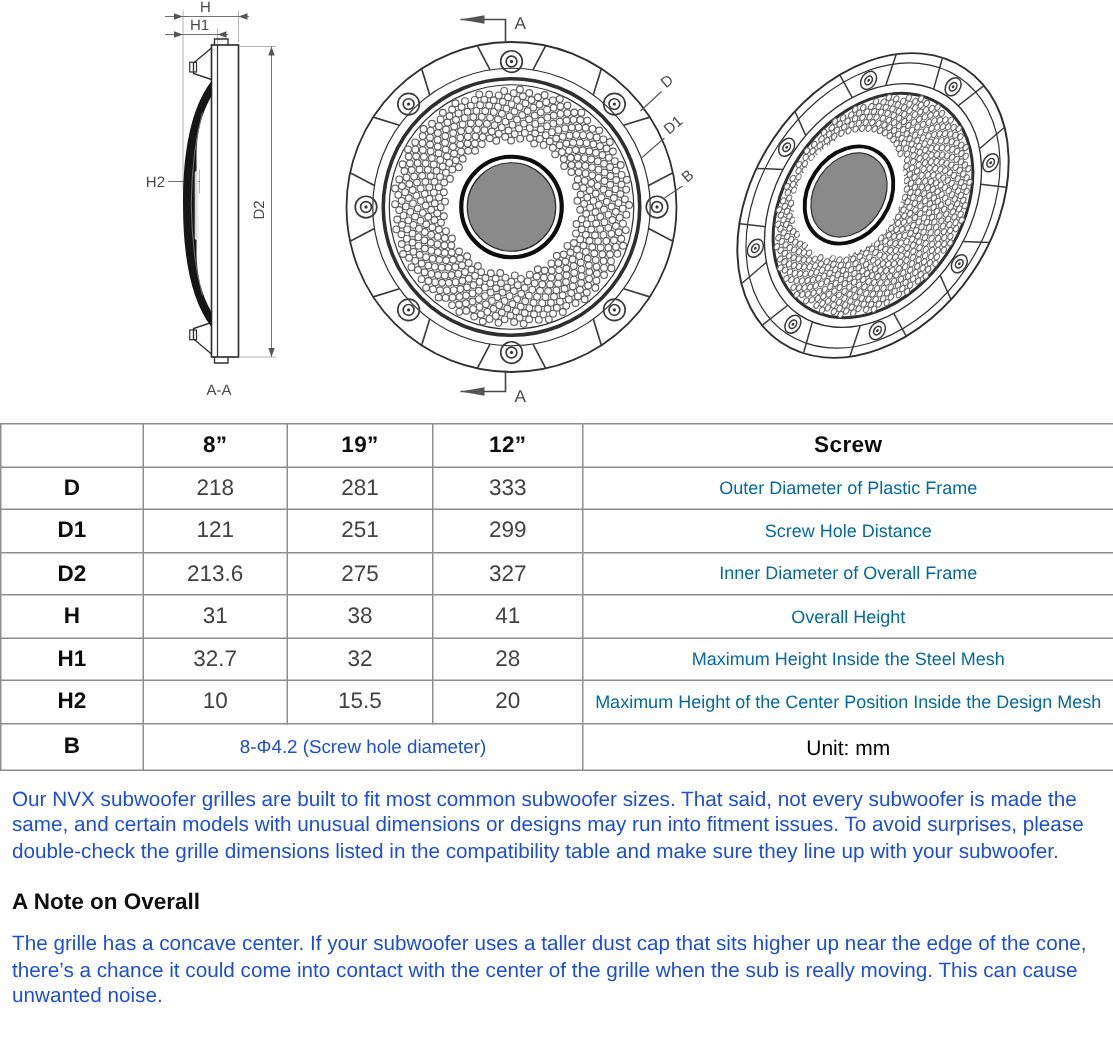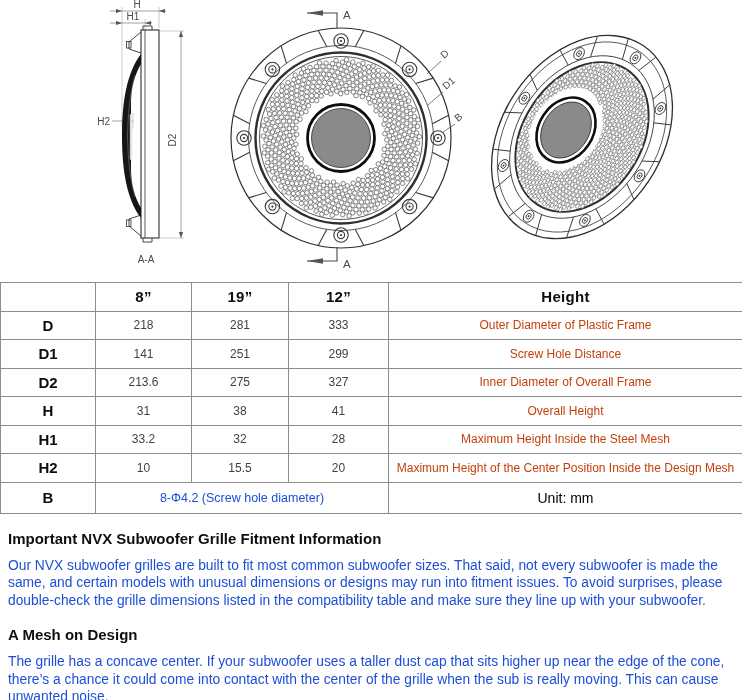--- a/index.html
+++ b/index.html
@@ -17,22 +17,22 @@
   .arr{fill:#555;stroke:none;}
   .persp *{vector-effect:non-scaling-stroke;}
 
   
   table.spec{width:742px;border-collapse:collapse;table-layout:fixed;margin-top:6px;}
   table.spec th,table.spec td{border:1px solid #8d8d8d;text-align:center;vertical-align:middle;padding:0;}
   table.spec tr{height:28.5px;}
   table.spec tr.b-row{height:31px;}
   .h-cell{font-size:15px;font-weight:bold;color:#0d0d0d;letter-spacing:.3px;}
   .l-cell{font-size:15px;font-weight:bold;color:#0d0d0d;}
-  .v-cell{font-size:12px;font-weight:normal;color:#424242;}
-  .n-cell{font-size:12px;font-weight:normal;color:#c2410c;}
+  .v-cell{font-size:15px;font-weight:normal;color:#424242;}
+  .n-cell{font-size:12px;font-weight:normal;color:#0369a1;}
   .bv-cell{font-size:12.5px;font-weight:normal;color:#1d4ed8;}
   .u-cell{font-size:14px;font-weight:normal;color:#000000;}
 
   
   .ts{padding:0 8px;}
   .ts h3{font-size:15px;font-weight:bold;color:#0f0f0f;margin:16px 0 0 0;}
   .ts p{font-size:13.8px;line-height:17.8px;color:#1d4ed8;margin:10px 0 0 0;}
 </style>
 </head>
 <body>
@@ -1391,74 +1391,73 @@
         <col style="width:97px">
         <col style="width:100px">
         <col style="width:354px">
       </colgroup>
     <thead>
       <tr>
         <th class="h-cell"></th>
         <th class="h-cell">8”</th>
         <th class="h-cell">19”</th>
         <th class="h-cell">12”</th>
-        <th class="h-cell">Height</th>
+        <th class="h-cell">Screw</th>
       </tr>
     </thead>
     <tbody>
       <tr>
         <td class="l-cell">D</td>
         <td class="v-cell">218</td>
         <td class="v-cell">281</td>
         <td class="v-cell">333</td>
         <td class="n-cell">Outer Diameter of Plastic Frame</td>
       </tr>
       <tr>
         <td class="l-cell">D1</td>
-        <td class="v-cell">141</td>
+        <td class="v-cell">121</td>
         <td class="v-cell">251</td>
         <td class="v-cell">299</td>
         <td class="n-cell">Screw Hole Distance</td>
       </tr>
       <tr>
         <td class="l-cell">D2</td>
         <td class="v-cell">213.6</td>
         <td class="v-cell">275</td>
         <td class="v-cell">327</td>
         <td class="n-cell">Inner Diameter of Overall Frame</td>
       </tr>
       <tr>
         <td class="l-cell">H</td>
         <td class="v-cell">31</td>
         <td class="v-cell">38</td>
         <td class="v-cell">41</td>
         <td class="n-cell">Overall Height</td>
       </tr>
       <tr>
         <td class="l-cell">H1</td>
-        <td class="v-cell">33.2</td>
+        <td class="v-cell">32.7</td>
         <td class="v-cell">32</td>
         <td class="v-cell">28</td>
         <td class="n-cell">Maximum Height Inside the Steel Mesh</td>
       </tr>
       <tr>
         <td class="l-cell">H2</td>
         <td class="v-cell">10</td>
         <td class="v-cell">15.5</td>
         <td class="v-cell">20</td>
         <td class="n-cell">Maximum Height of the Center Position Inside the Design Mesh</td>
       </tr>
       <tr class="b-row">
         <td class="l-cell">B</td>
         <td class="bv-cell" colspan="3">8-Φ4.2 (Screw hole diameter)</td>
         <td class="u-cell">Unit: mm</td>
       </tr>
     </tbody>
   </table>
 
   <div class="ts">
-    <h3>Important NVX Subwoofer Grille Fitment Information</h3>
     <p>Our NVX subwoofer grilles are built to fit most common subwoofer sizes. That said, not every subwoofer is made the same, and certain models with unusual dimensions or designs may run into fitment issues. To avoid surprises, please double-check the grille dimensions listed in the compatibility table and make sure they line up with your subwoofer.</p>
-    <h3>A Mesh on Design</h3>
+    <h3>A Note on Overall</h3>
     <p>The grille has a concave center. If your subwoofer uses a taller dust cap that sits higher up near the edge of the cone, there’s a chance it could come into contact with the center of the grille when the sub is really moving. This can cause unwanted noise.</p>
   </div>
 
 </div>
 
 </body></html>

